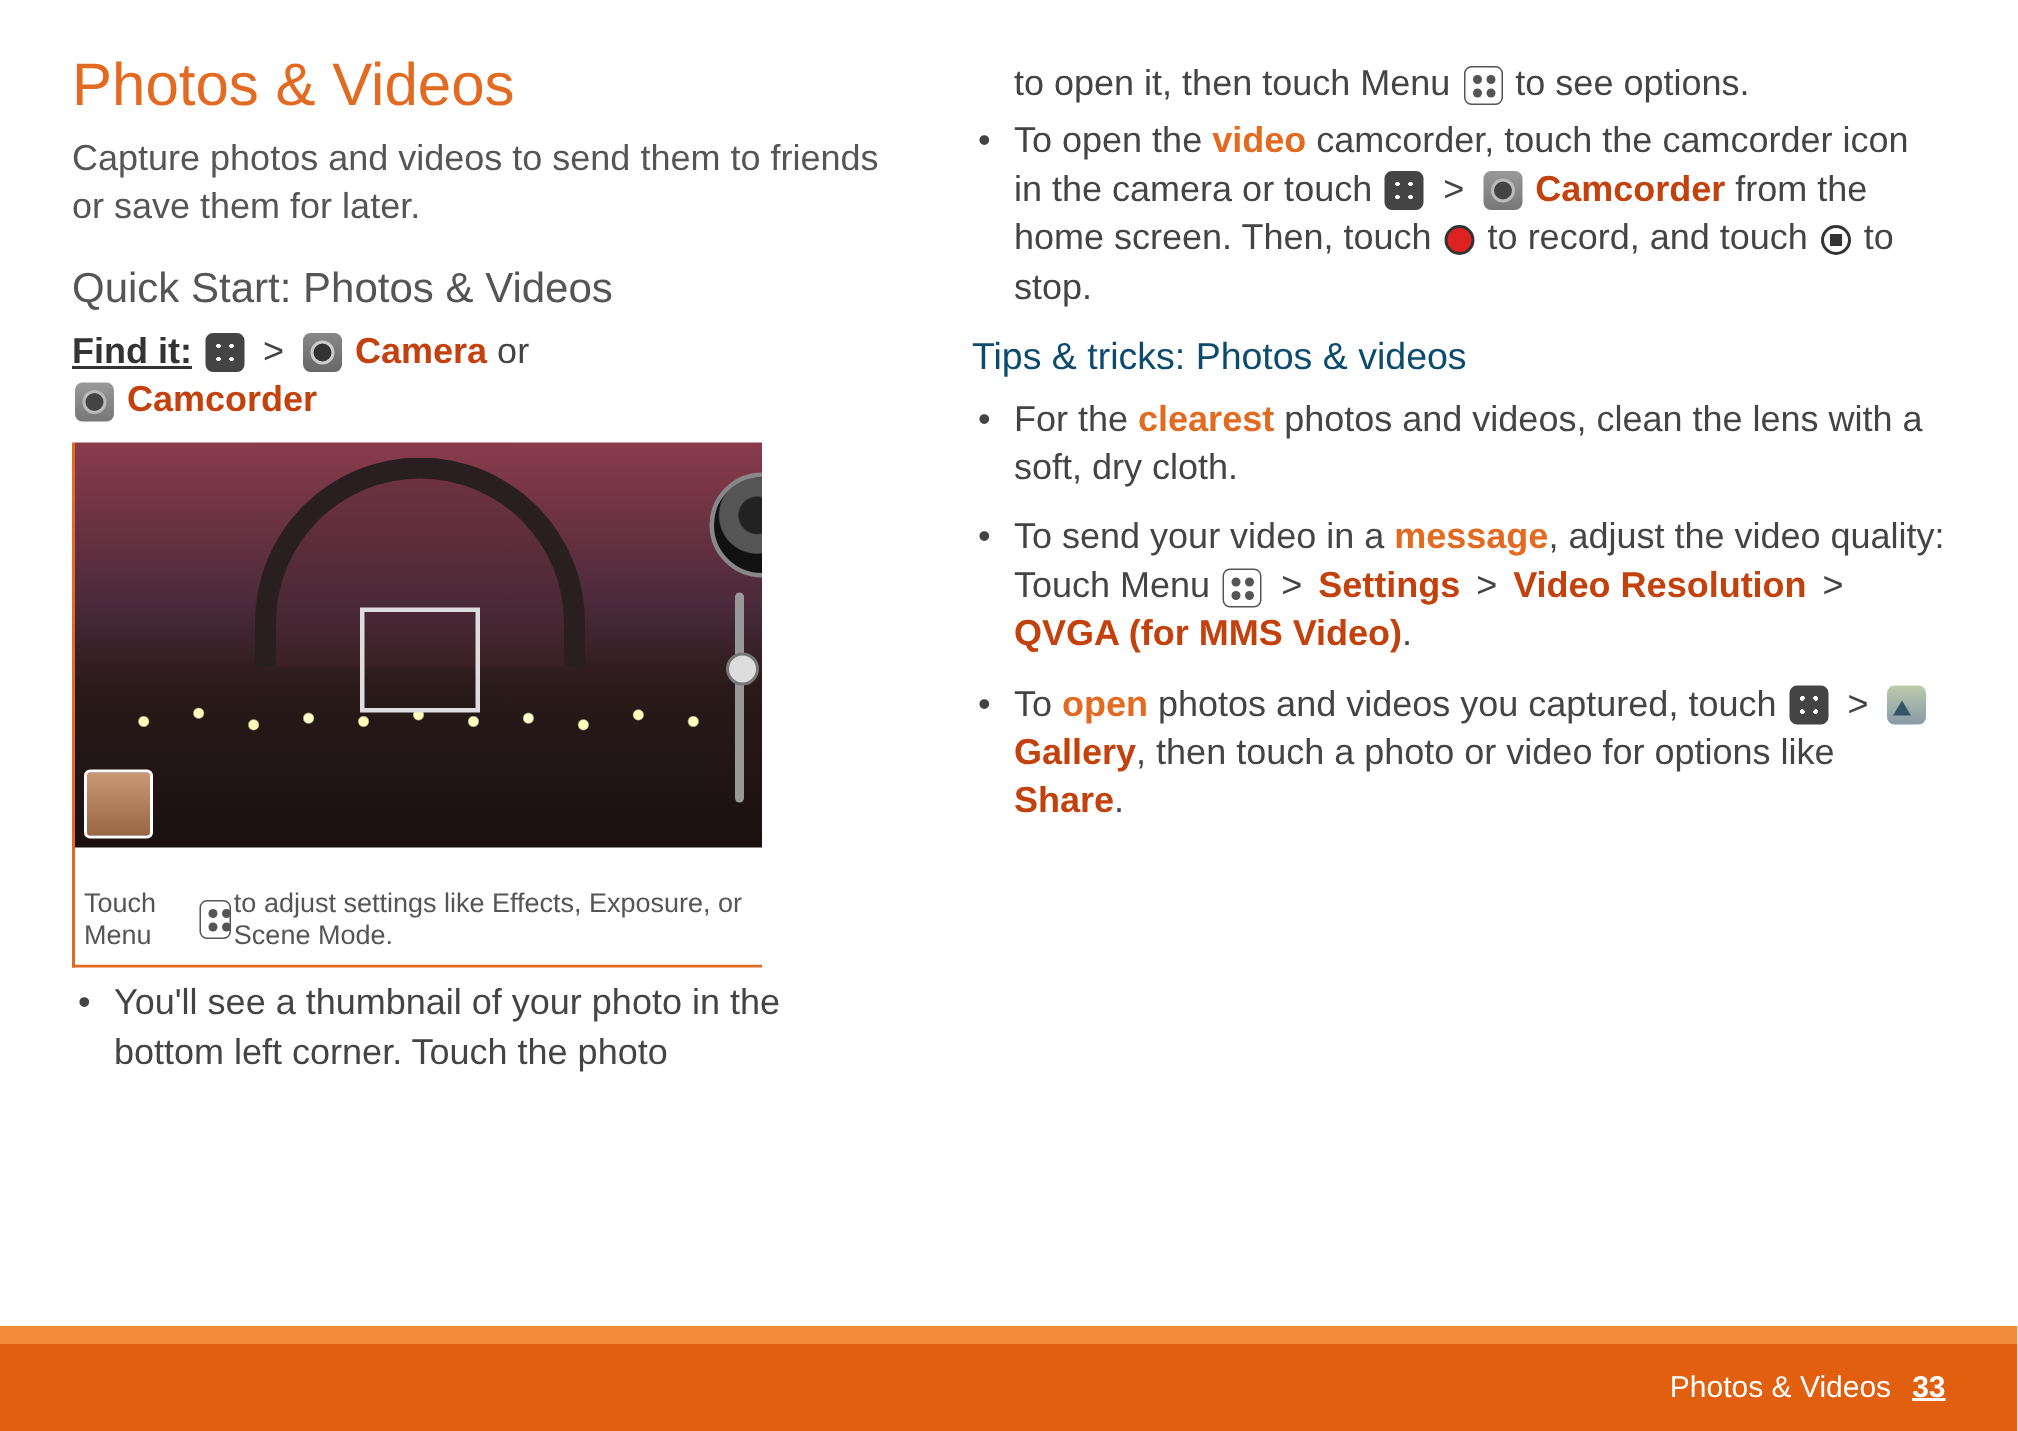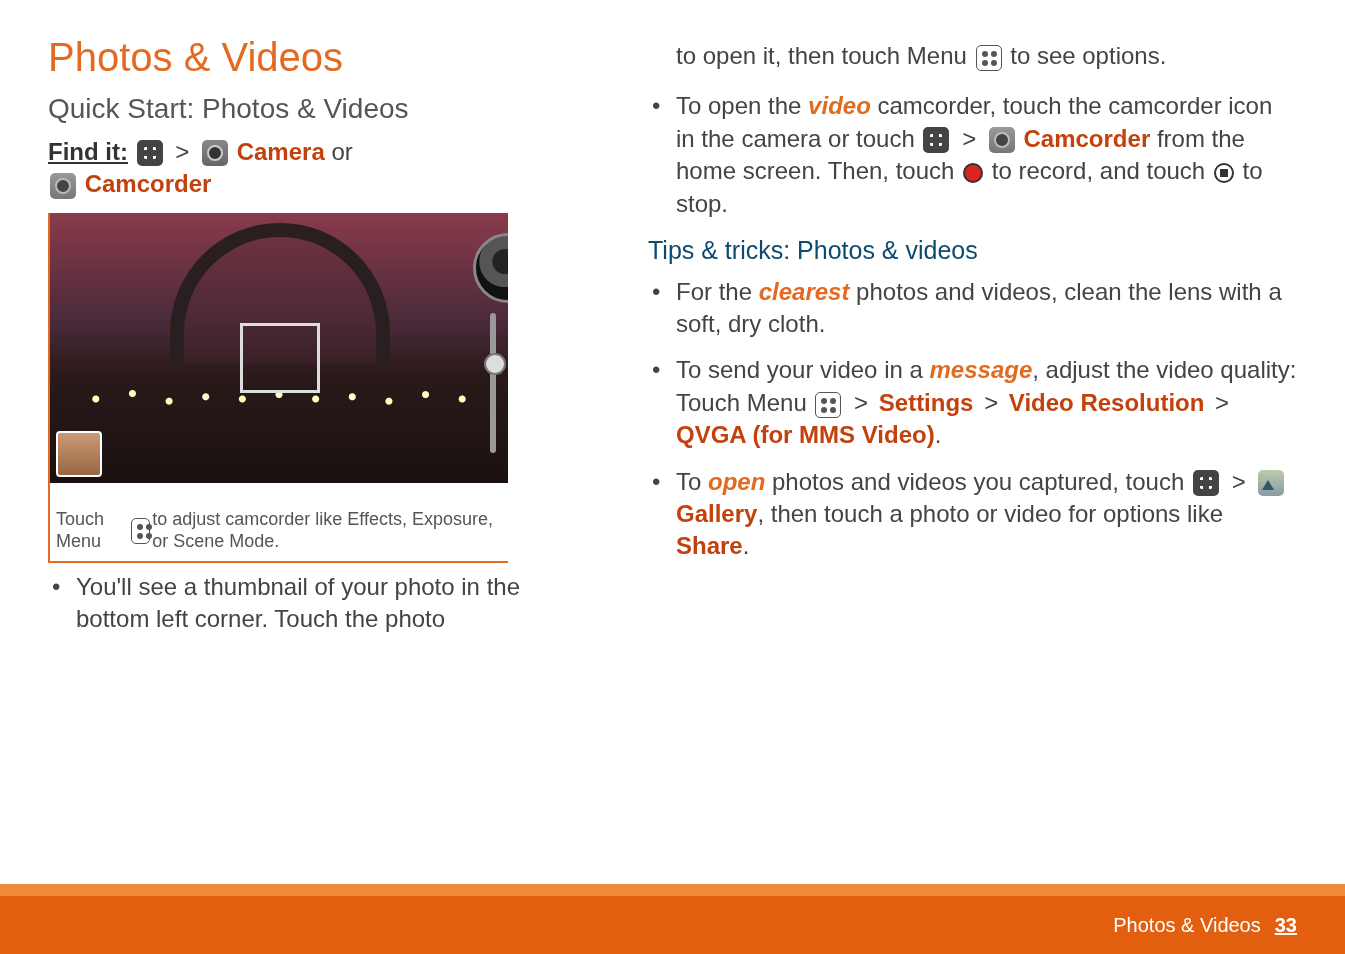--- a/index.html
+++ b/index.html
@@ -35,21 +35,21 @@
     margin-bottom: 18px;
   }
   h2.section {
     color: #555;
     font-weight: 400;
     font-size: 28px;
     margin-bottom: 8px;
   }
   .findit { margin-bottom: 12px; }
   .findit strong { font-weight: 700; color: #333; text-decoration: underline; }
-  .em-orange { color: #e36b21; font-weight: 700; font-style: italic; }
+  .em-orange { color: #e36b21; font-weight: 700; }
   .em-bold { font-weight: 700; color: #c2410c; }
   ul.bullets { list-style: none; padding-left: 0; }
   ul.bullets > li {
     position: relative;
     padding-left: 28px;
     margin-bottom: 14px;
   }
   ul.bullets > li::before {
     content: "•";
     position: absolute;
@@ -196,20 +196,21 @@
 
   .gt { margin: 0 4px; }
 </style>
 </head>
 <body>
 
 <div class="page">
 
   <div class="col col-left">
     <h1 class="title">Photos &amp; Videos</h1>
+    <p class="intro">Capture photos and videos to send them to friends or save them for later.</p>
 
     <h2 class="section">Quick Start: Photos &amp; Videos</h2>
 
     <p class="findit">
       <strong>Find it:</strong>
       <span class="icon icon-apps"></span>
       <span class="gt">&gt;</span>
       <span class="icon icon-camera"></span>
       <span class="em-bold">Camera</span>
       <span>or</span><br>
@@ -222,34 +223,34 @@
         <div class="sky-arch"></div>
         <div class="street-lights"></div>
         <div class="focus-rect"></div>
         <div class="shutter"></div>
         <div class="slider-v"></div>
         <div class="thumbprev"></div>
       </div>
       <div class="viewfinder-caption">
         <span>Touch Menu </span>
         <span class="icon icon-menu"></span>
-        <span> to adjust camcorder like Effects, Exposure, or Scene Mode.</span>
+        <span> to adjust settings like Effects, Exposure, or Scene Mode.</span>
       </div>
     </div>
 
     <ul class="bullets">
       <li>
         <span>You'll see a thumbnail of your photo in the bottom left corner. Touch the photo</span>
       </li>
     </ul>
   </div>
 
   <div class="col col-right">
 
-    <p style="padding-left:28px;margin-bottom:18px;">
+    <p style="padding-left:28px;margin-bottom:6px;">
       <span>to open it, then touch Menu </span>
       <span class="icon icon-menu"></span>
       <span> to see options.</span>
     </p>
 
     <ul class="bullets">
       <li>
         <span>To open the </span><span class="em-orange">video</span><span> camcorder, touch the camcorder icon in the camera or touch </span>
         <span class="icon icon-apps"></span>
         <span class="gt">&gt;</span>

